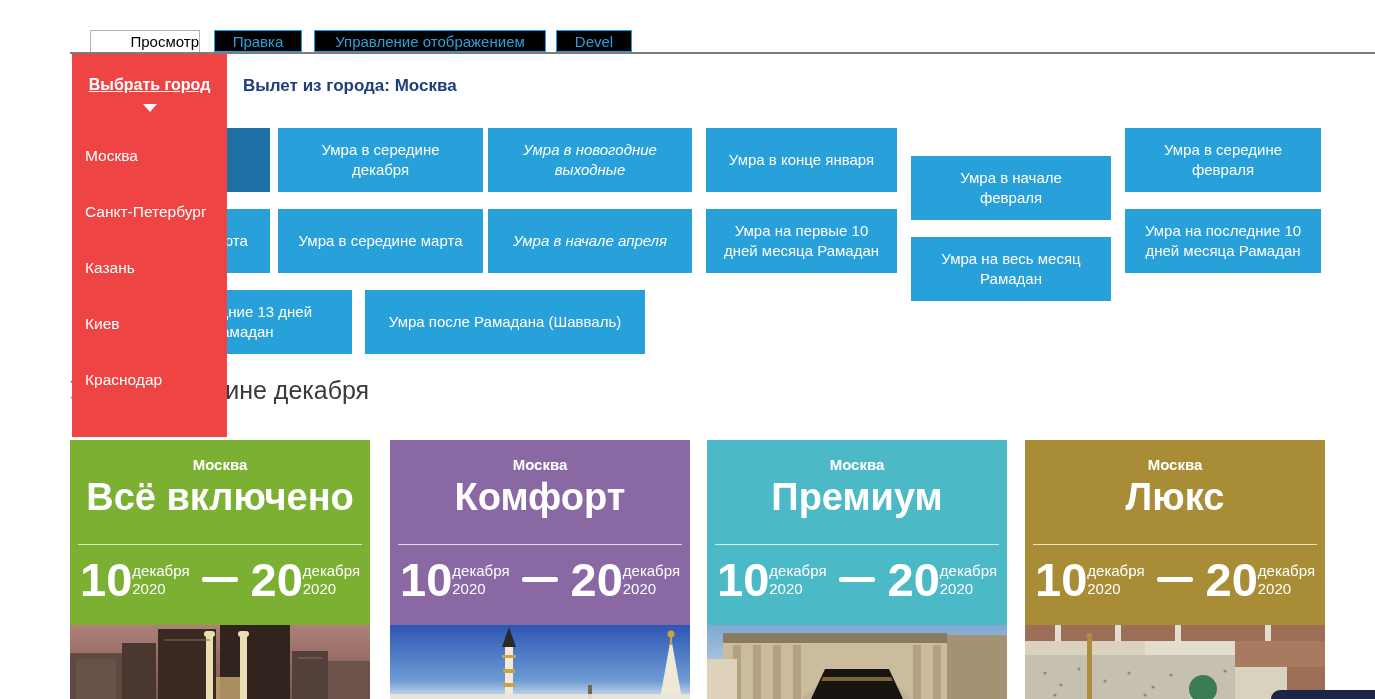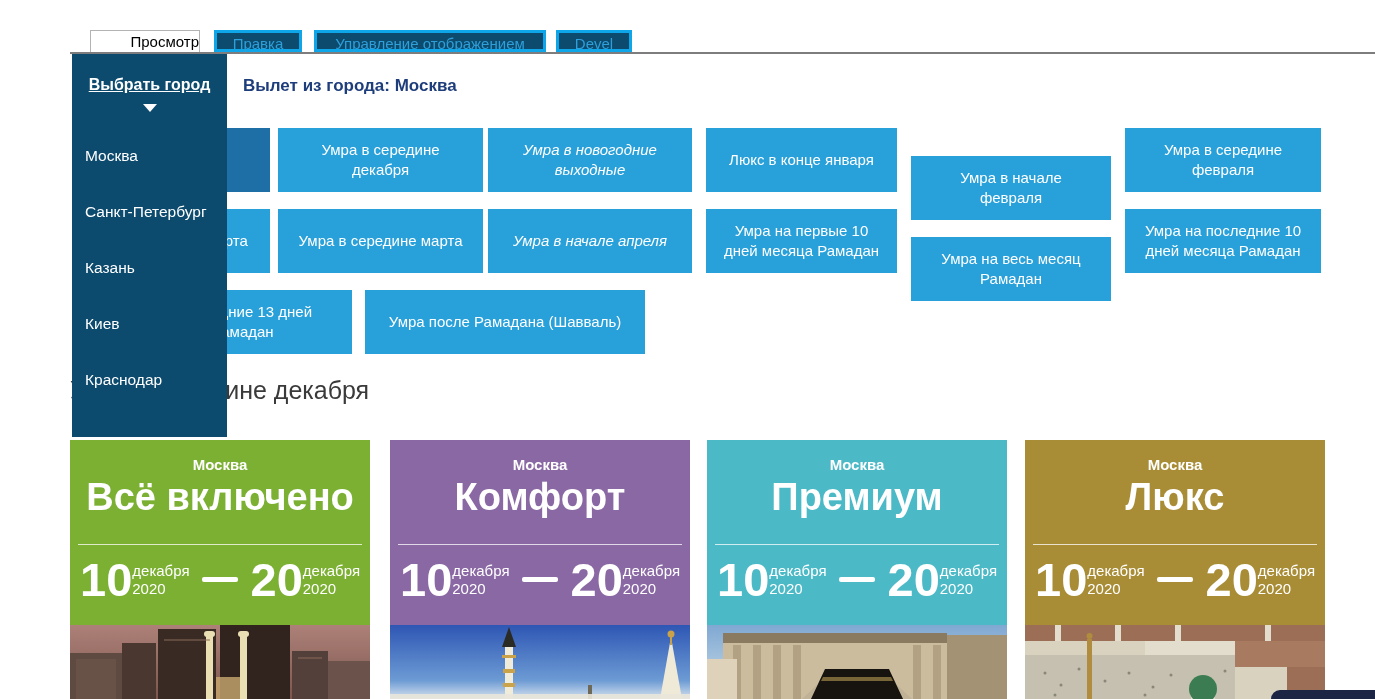--- a/index.html
+++ b/index.html
@@ -4,32 +4,32 @@
 <style>
   html,body{margin:0;padding:0;}
   body{width:1375px;height:699px;overflow:hidden;background:#fff;
        font-family:"Liberation Sans","DejaVu Sans",sans-serif;position:relative;}
   .screen{position:absolute;left:0;top:0;width:1375px;height:699px;}
 
   
   .tab{position:absolute;top:30px;height:22px;line-height:22px;text-align:center;
        font-size:15px;box-sizing:border-box;cursor:pointer;z-index:5;}
   .tab.active{background:#fff;color:#000;border:1px solid #b3b3b3;border-bottom:none;}
-  .tab.inactive{background:#0c4a6e;color:#2e9fd8;border:3px solid #0ea5e9;}
+  .tab.inactive{background:#000000;color:#2e9fd8;border:1px solid #0ea5e9;}
   .t0{left:90px;width:110px;text-align:right;}
   .t1{left:214px;width:88px;}
   .t2{left:314px;width:232px;}
   .t3{left:556px;width:76px;}
   .tabs-underline{position:absolute;left:70px;top:52px;width:1305px;height:2px;background:#7d7d7d;z-index:4;}
 
   
   .page-title{position:absolute;left:243px;top:76px;font-size:17px;font-weight:bold;color:#1e3d7b;z-index:3;}
 
   
-  .dropdown{position:absolute;left:72px;top:54px;width:155px;height:383px;background:#0c4a6e;z-index:20;}
+  .dropdown{position:absolute;left:72px;top:54px;width:155px;height:383px;background:#ef4444;z-index:20;}
   .dd-toggle{padding-top:22px;text-align:center;color:#fff;cursor:pointer;}
   .dd-label{font-size:16px;font-weight:bold;text-decoration:underline;color:#fff;}
   .dd-caret{width:0;height:0;border-left:7px solid transparent;border-right:7px solid transparent;
             border-top:8px solid #fff;margin:10px auto 0 auto;}
   .dd-menu{list-style:none;margin:34px 0 0 0;padding:0;}
   .dd-item{color:#fff;font-size:15.5px;padding:0 0 0 13px;height:20px;line-height:20px;
            margin-bottom:36px;cursor:pointer;white-space:nowrap;}
 
   
   .tour-btn{position:absolute;height:64px;background:#28a0da;color:#fff;display:flex;
@@ -89,21 +89,21 @@
       <li class="dd-item">Санкт-Петербург</li>
       <li class="dd-item">Казань</li>
       <li class="dd-item">Киев</li>
       <li class="dd-item">Краснодар</li>
     </ul>
   </div>
 
   <div class="tour-btn selected r1 c1">Умра в начале декабря</div>
   <div class="tour-btn r1 c2">Умра в середине декабря</div>
   <div class="tour-btn r1 c3">Умра в новогодние выходные</div>
-  <div class="tour-btn r1 c4">Люкс в конце января</div>
+  <div class="tour-btn r1 c4">Умра в конце января</div>
   <div class="tour-btn r1 c5">Умра в начале февраля</div>
   <div class="tour-btn r1 c6">Умра в середине февраля</div>
 
   <div class="tour-btn r2 c1">Умра в начале марта</div>
   <div class="tour-btn r2 c2">Умра в середине марта</div>
   <div class="tour-btn r2 c3">Умра в начале апреля</div>
   <div class="tour-btn r2 c4">Умра на первые 10 дней месяца Рамадан</div>
   <div class="tour-btn r2 c5">Умра на весь месяц Рамадан</div>
   <div class="tour-btn r2 c6">Умра на последние 10 дней месяца Рамадан</div>
 

